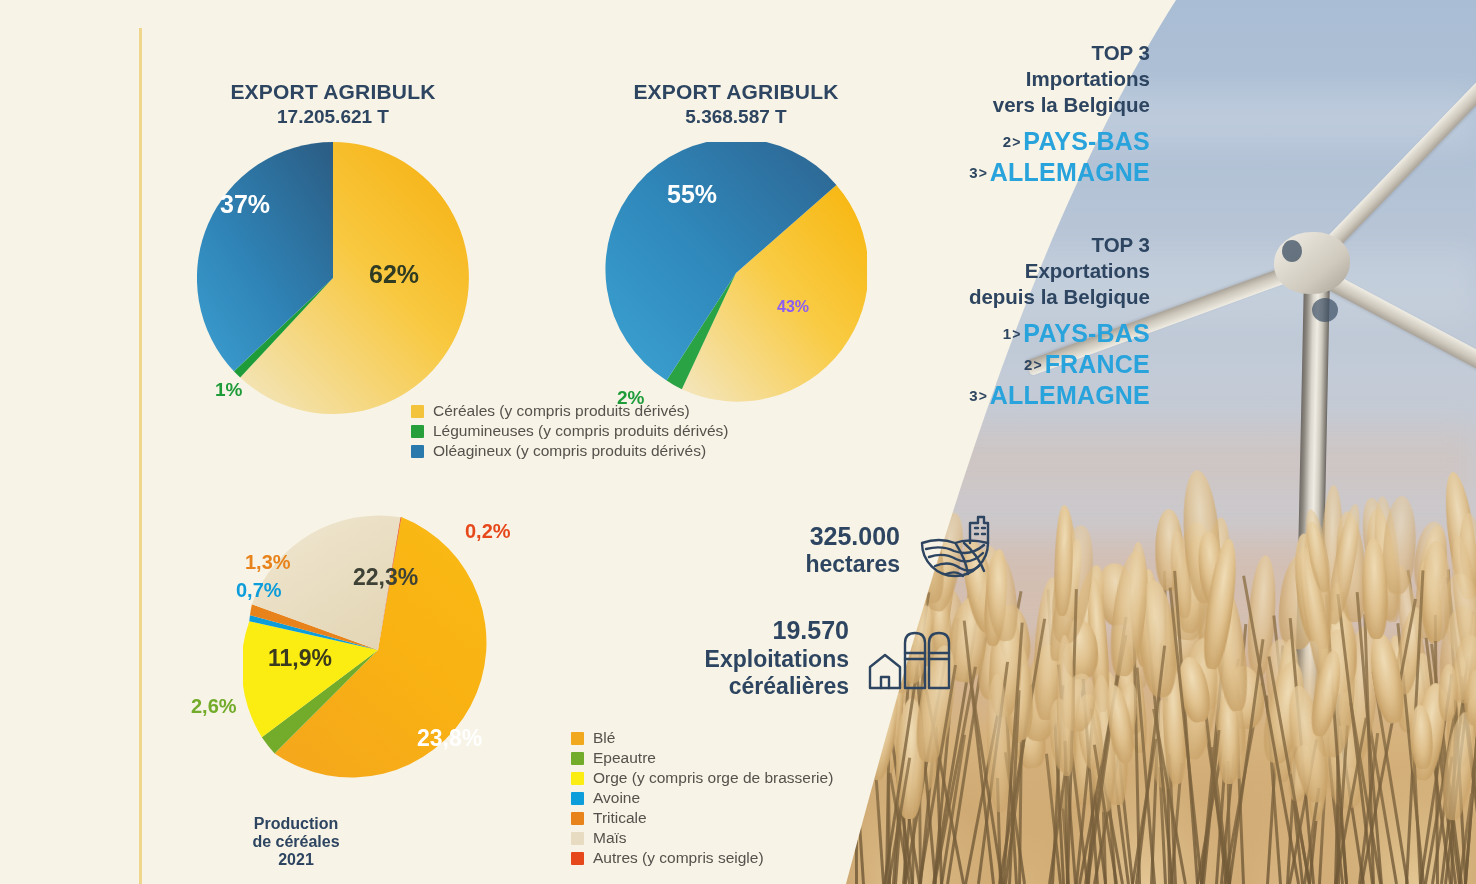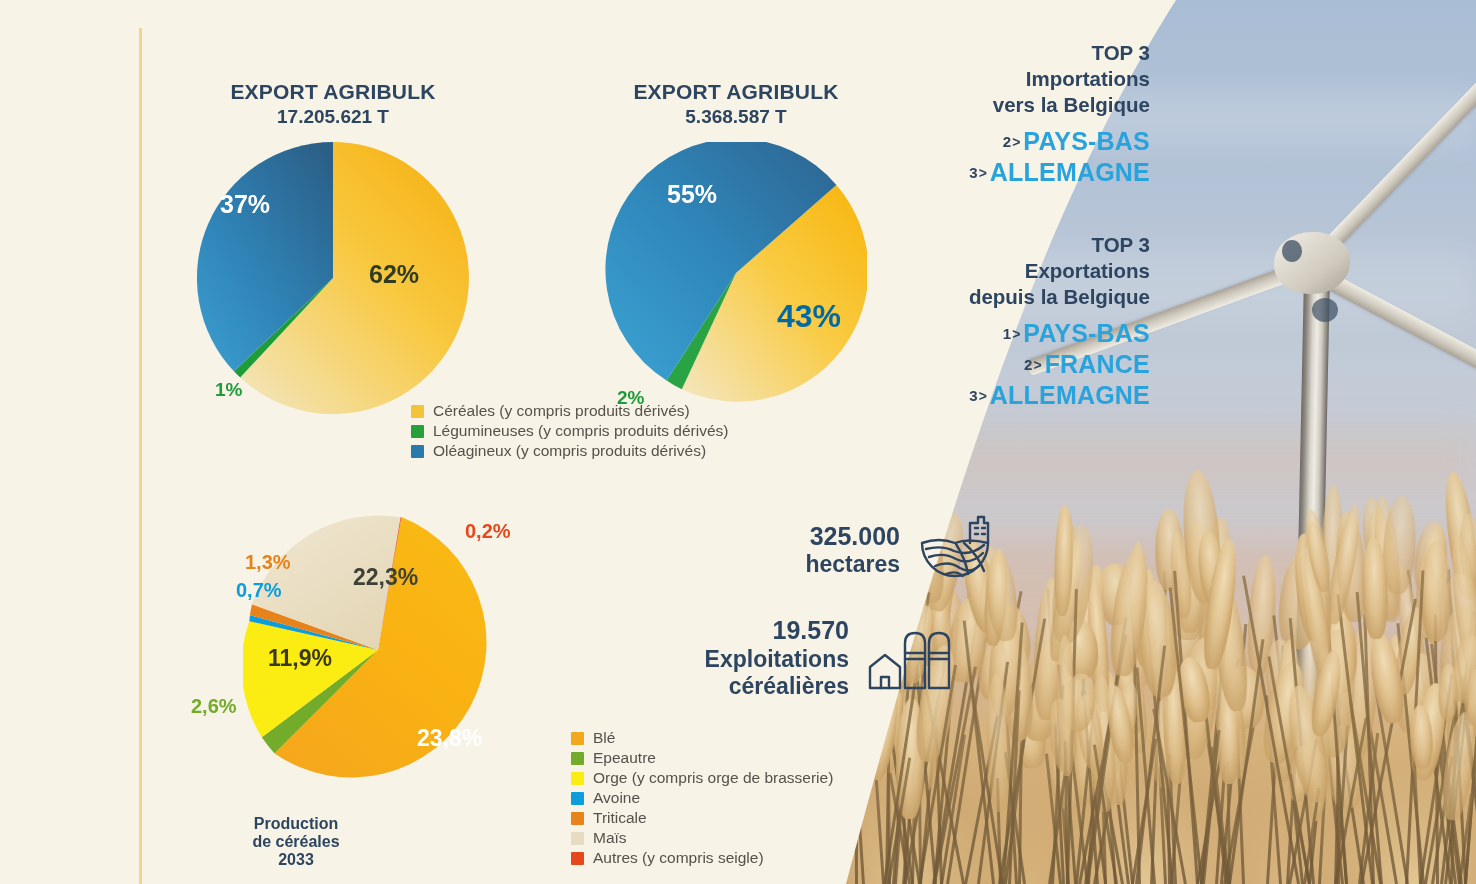--- a/index.html
+++ b/index.html
@@ -461,21 +461,21 @@
         </defs>
 
         <path d="M131,131 L231.4,42.9 A131,131 0 0,1 76.8,247.3 Z" fill="url(#expYel)"></path>
 
         <path d="M131,131 L76.8,247.3 A131,131 0 0,1 61.6,238.4 Z" fill="#2aa345"></path>
 
         <path d="M131,131 L61.6,238.4 A131,131 0 1,1 231.4,42.9 Z" fill="url(#expBlu)"></path>
       </svg>
       <div class="hole" style="left:79px;top:79px;width:104px;height:104px;"></div>
       <div class="plabel" style="left:62px;top:38px;font-size:25px;color:#ffffff;">55%</div>
-      <div class="plabel" style="left:172px;top:156px;font-size:32px;color:#0369a1;">43%</div>
+      <div class="plabel" style="left:172px;top:156px;font-size:16px;color:#8b5cf6;">43%</div>
       <div class="plabel" style="left:12px;top:245px;font-size:19px;color:#1f9c3a;">2%</div>
     </div>
   </div>
 
   <div class="legend" style="left:411px;top:402px;">
     <div id="agr-legend">
         <div class="lrow">
           <span class="sw" style="background: rgb(243, 195, 60);"></span>
           <span class="ltxt">Céréales (y compris produits dérivés)</span>
         </div>
@@ -515,21 +515,21 @@
 
         <path d="M135,135 L7.0,100.2 A135,135 0 0,1 8.9,89.3 Z" fill="#e8821a"></path>
 
         <path d="M135,135 L8.9,89.3 A135,135 0 0,1 157.6,2.2 Z" fill="url(#maisG)"></path>
 
         <path d="M135,135 L157.6,2.2 A135,135 0 0,1 158.4,2.0 Z" fill="#e6481c"></path>
       </svg>
       <div class="hole" style="left:82px;top:82px;width:106px;height:106px;display:flex;flex-direction:column;align-items:center;justify-content:center;line-height:1.14;">
         <div style="font-size:16px;font-weight:bold;color:#2d4560;">Production</div>
         <div style="font-size:16px;font-weight:bold;color:#2d4560;">de céréales</div>
-        <div style="font-size:16px;font-weight:bold;color:#2d4560;">2033</div>
+        <div style="font-size:16px;font-weight:bold;color:#2d4560;">2021</div>
       </div>
 
       <div class="plabel" style="left:174px;top:210px;font-size:23px;color:#ffffff;">23,8%</div>
       <div class="plabel" style="left:-52px;top:180px;font-size:20px;color:#73ab2b;">2,6%</div>
       <div class="plabel" style="left:25px;top:130px;font-size:23px;color:#3a3a1e;">11,9%</div>
       <div class="plabel" style="left:-7px;top:64px;font-size:20px;color:#0d9ddb;">0,7%</div>
       <div class="plabel" style="left:2px;top:36px;font-size:20px;color:#e8821a;">1,3%</div>
       <div class="plabel" style="left:110px;top:49px;font-size:23px;color:#3e4236;">22,3%</div>
       <div class="plabel" style="left:222px;top:5px;font-size:20px;color:#e6481c;">0,2%</div>
     </div>

